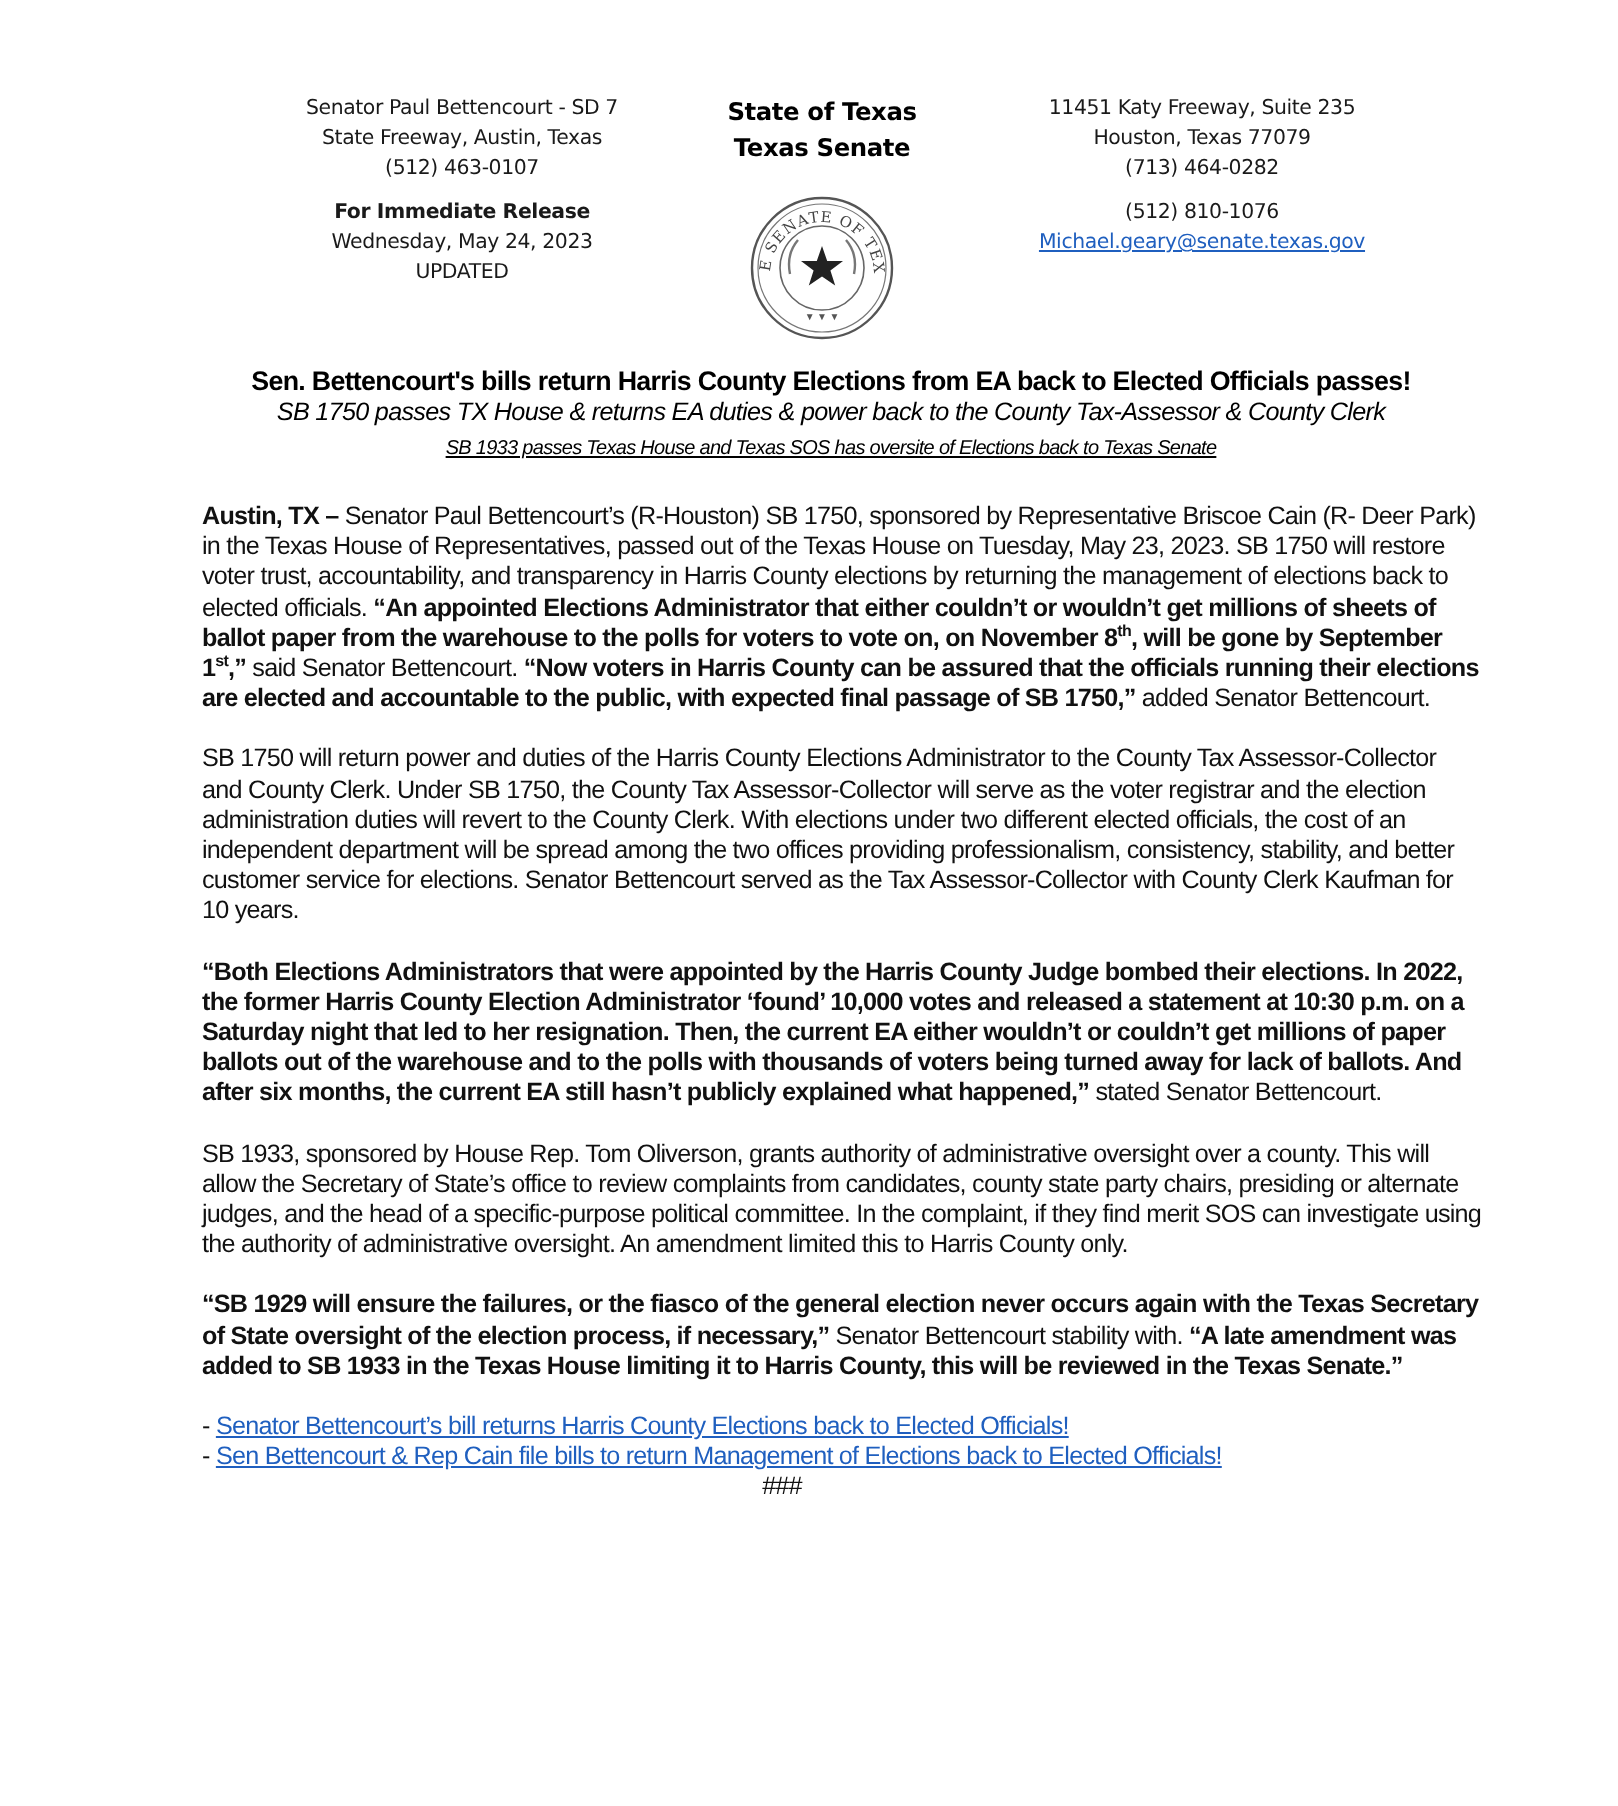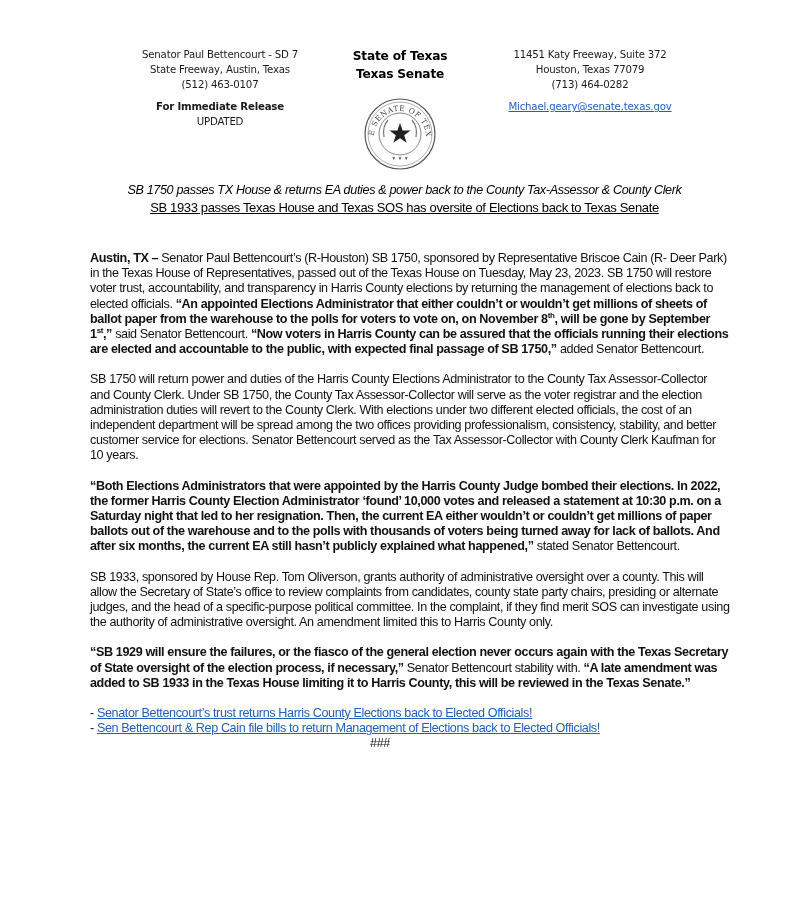--- a/index.html
+++ b/index.html
@@ -1,53 +1,54 @@
 <!DOCTYPE html>
 <html><head>
 <meta charset="utf-8">
 <style>
   html, body { margin: 0; padding: 0; background: #ffffff; }
   body { width: 809px; height: 903px; position: relative; overflow: hidden; color: #000; }
-  .page { position: absolute; left: 0; top: 0; width: 644px; height: 903px; }
+  .page { position: absolute; left: 11px; top: 0; width: 644px; height: 903px; }
 
   .hdr-col { position: absolute; text-align: center; font-family: "DejaVu Sans", sans-serif; font-size: 10.2px; line-height: 15px; color: #1a1a1a; letter-spacing: -0.2px; }
   .hdr-left { left: 110px; top: 47px; width: 220px; }
   .hdr-center { left: 335px; top: 47px; width: 130px; }
   .hdr-right { left: 480px; top: 47px; width: 220px; }
   .hdr-title { font-weight: bold; font-size: 12.2px; line-height: 18px; color: #000; }
   .bold { font-weight: bold; }
   .gap { height: 7px; }
   .email { color: #1f5fbf; text-decoration: underline; cursor: pointer; }
 
   .seal { position: absolute; left: 362px; top: 97px; width: 76px; height: 74px; }
 
   .headline { position: absolute; left: 60px; top: 183px; width: 689px; text-align: center; font-family: "Liberation Sans", sans-serif; }
   .headline .h1 { font-weight: bold; font-size: 13.4px; line-height: 16px; letter-spacing: -0.35px; }
   .headline .h2 { font-style: italic; font-size: 12.6px; line-height: 15px; letter-spacing: -0.35px; }
-  .headline .h3 { text-decoration: underline; font-size: 13px; line-height: 16px; letter-spacing: -0.35px; }
+  .headline .h3 { text-decoration: underline; font-size: 10px; line-height: 16px; letter-spacing: -0.35px; font-style: italic; }
 
   .body { position: absolute; left: 90px; top: 251px; width: 640px; font-family: "Liberation Sans", sans-serif; font-size: 12.6px; line-height: 15.2px; letter-spacing: -0.38px; color: #111; }
   .body p { margin: 0 0 15px 0; }
   .body sup { font-size: 8px; line-height: 0; margin-top: 32px; }
   .u { }
   .links { margin: 0; }
   .links a { color: #1f5fbf; text-decoration: underline; cursor: pointer; }
   .end { text-align: center; margin-left: -60px; }
 </style>
 </head>
 <body>
 
 <div class="page">
 
   <div class="hdr-col hdr-left">
     <div>Senator Paul Bettencourt - SD 7</div>
     <div>State Freeway, Austin, Texas</div>
     <div>(512) 463-0107</div>
     <div class="gap"></div>
     <div class="bold">For Immediate Release</div>
+    <div>Wednesday, May 24, 2023</div>
     <div>UPDATED</div>
   </div>
 
   <div class="hdr-col hdr-center">
     <div class="hdr-title">State of Texas</div>
     <div class="hdr-title">Texas Senate</div>
   </div>
 
   <svg class="seal" viewBox="0 0 76 74">
     <circle cx="38" cy="37" r="35" fill="none" stroke="#555" stroke-width="1.2"></circle>
@@ -56,44 +57,46 @@
     <defs>
         <path id="sealArc" d="M 12 40 A 26 26 0 0 1 64 40"></path>
       </defs>
     <text font-family="DejaVu Serif, serif" font-size="7.5" fill="#444" letter-spacing="0.5"><textPath href="#sealArc" startOffset="50%" text-anchor="middle">THE SENATE OF TEXAS</textPath></text>
     <path d="M22 40 Q20 30 26 23 M54 40 Q56 30 50 23" fill="none" stroke="#777" stroke-width="1.2"></path>
     <polygon points="38,26 40.6,33.5 48.5,33.5 42.2,38.3 44.6,45.8 38,41.2 31.4,45.8 33.8,38.3 27.5,33.5 35.4,33.5" fill="#222"></polygon>
     <text x="38" y="63" font-size="5" text-anchor="middle" fill="#555">▼ ▼ ▼</text>
   </svg>
 
   <div class="hdr-col hdr-right">
-    <div>11451 Katy Freeway, Suite 372</div>
+    <div>11451 Katy Freeway, Suite 235</div>
     <div>Houston, Texas 77079</div>
     <div>(713) 464-0282</div>
     <div class="gap"></div>
+    <div>(512) 810-1076</div>
     <div><span class="email">Michael.geary@senate.texas.gov</span></div>
   </div>
 
   <div class="headline">
+    <div class="h1">Sen. Bettencourt's bills return Harris County Elections from EA back to Elected Officials passes!</div>
     <div class="h2">SB 1750 passes TX House &amp; returns EA duties &amp; power back to the County Tax-Assessor &amp; County Clerk</div>
     <div><span class="h3">SB 1933 passes Texas House and Texas SOS has oversite of Elections back to Texas Senate</span></div>
   </div>
 
   <div class="body">
     <p><b>Austin, TX</b><b> – </b><span>Senator Paul Bettencourt’s (R-Houston) SB 1750, sponsored by Representative Briscoe Cain (R- Deer Park) in the Texas House of Representatives, passed out of the Texas House on Tuesday, May 23, 2023. SB 1750 will restore voter trust, accountability, and transparency in Harris County elections by returning the management of elections back to elected officials. </span><b><span>“An appointed Elections Administrator that either couldn’t or wouldn’t get millions of sheets of ballot paper from the warehouse to the polls for voters to vote on, on November 8</span><sup>th</sup><span>, will be </span><span class="u">gone</span><span> by September 1</span><sup>st</sup><span>,”</span></b><span> said Senator Bettencourt. </span><b>“Now voters in Harris County can be assured that the officials running their elections are elected and accountable to the public, with expected final passage of SB 1750,”</b><span> added Senator Bettencourt.</span></p>
 
     <p>SB 1750 will return power and duties of the Harris County Elections Administrator to the County Tax Assessor-Collector and County Clerk. Under SB 1750, the County Tax Assessor-Collector will serve as the voter registrar and the election administration duties will revert to the County Clerk. With elections under two different elected officials, the cost of an independent department will be spread among the two offices providing professionalism, consistency, stability, and better customer service for elections. Senator Bettencourt served as the Tax Assessor-Collector with County Clerk Kaufman for 10 years.</p>
 
     <p><b>“Both Elections Administrators that were appointed by the Harris County Judge bombed their elections. In 2022, the former Harris County Election Administrator ‘found’ 10,000 votes and released a statement at 10:30 p.m. on a Saturday night that led to her resignation. Then, the current EA either wouldn’t or couldn’t get millions of paper ballots out of the warehouse and to the polls with thousands of voters being turned away for lack of ballots. And after six months, the current EA still hasn’t publicly explained what happened,”</b><span> stated Senator Bettencourt.</span></p>
 
     <p>SB 1933, sponsored by House Rep. Tom Oliverson, grants authority of administrative oversight over a county. This will allow the Secretary of State’s office to review complaints from candidates, county state party chairs, presiding or alternate judges, and the head of a specific-purpose political committee. In the complaint, if they find merit SOS can investigate using the authority of administrative oversight. An amendment limited this to Harris County only.</p>
 
     <p><b>“SB 1929 will ensure the failures, or the fiasco of the general election never occurs again with the Texas Secretary of State oversight of the election process, if necessary,”</b><span> Senator Bettencourt stability with. </span><b>“A late amendment was added to SB 1933 in the Texas House limiting it to Harris County, this will be reviewed in the Texas Senate.”</b></p>
 
 
     <div class="links">
-      <div><span>- </span><a>Senator Bettencourt’s trust returns Harris County Elections back to Elected Officials!</a></div>
+      <div><span>- </span><a>Senator Bettencourt’s bill returns Harris County Elections back to Elected Officials!</a></div>
       <div><span>- </span><a>Sen Bettencourt &amp; Rep Cain file bills to return Management of Elections back to Elected Officials!</a></div>
     </div>
     <div class="end">###</div>
   </div>
 
 </div>
 
 </body></html>

